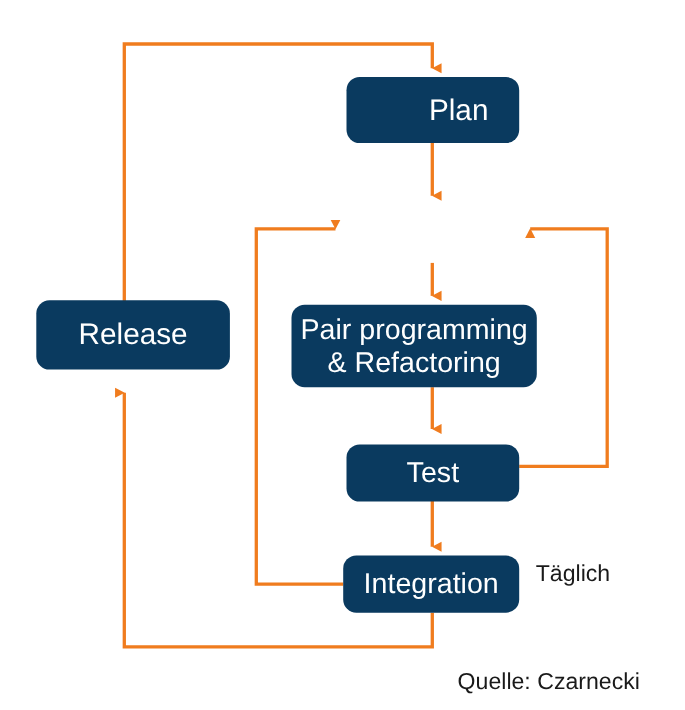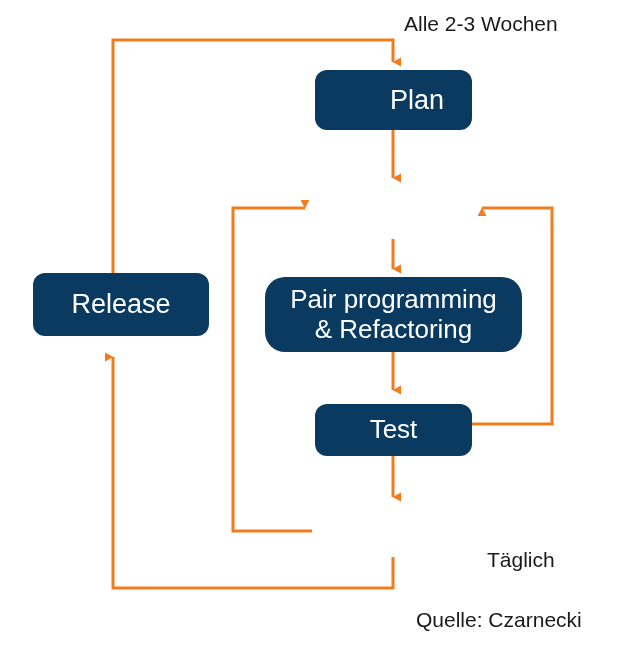--- a/index.html
+++ b/index.html
@@ -44,23 +44,22 @@
   #node-plan {
     left: 315px; top: 70px; width: 157px; height: 60px;
     font-size: 27px;
     padding-left: 47px;
   }
   #node-write-tests {
     left: 315px; top: 186px; width: 157px; height: 53px;
     font-size: 26px;
   }
   #node-pair {
-    left: 265px; top: 277px; width: 257px; height: 75px;
+    left: 265px; top: 277px; width: 223px; height: 75px;
     font-size: 26px;
-    border-radius: 20px;
   }
   #node-test {
     left: 315px; top: 404px; width: 157px; height: 52px;
     font-size: 26px;
   }
   #node-integration {
     left: 312px; top: 505px; width: 160px; height: 52px;
     font-size: 26px;
   }
   #node-release {
@@ -68,21 +67,21 @@
     font-size: 27px;
   }
   .note {
     position: absolute;
     color: #1a1a1a;
     font-size: 21px;
     white-space: nowrap;
     z-index: 4;
   }
   #note-cadence { left: 404px; top: 12px; }
-  #note-daily   { left: 487px; top: 548px; }
+  #note-daily   { left: 487px; top: 510px; }
   #note-source  { left: 416px; top: 608px; }
 </style>
 </head>
 <body>
 
 <div id="stage">
 
   <svg id="wires" viewBox="0 0 623 645" width="623" height="645" aria-hidden="true">
     <defs>
       <marker id="arrow-down" markerWidth="10" markerHeight="9" refX="5" refY="8.4" orient="auto" markerUnits="userSpaceOnUse">
@@ -127,24 +126,26 @@
 
   <div class="node" id="node-pair">
     <span class="node-label">Pair programming
 &amp; Refactoring</span>
   </div>
 
   <div class="node" id="node-test">
     <span class="node-label">Test</span>
   </div>
 
+  <div class="node" id="node-integration">
+    <span class="node-label">Integration</span>
+  </div>
 
   <div class="node" id="node-release">
     <span class="node-label">Release</span>
   </div>
 
-  <div class="note" id="note-cadence">Alle 2-3 Wochen</div>
 
   <div class="note" id="note-daily">Täglich</div>
 
   <div class="note" id="note-source">Quelle: Czarnecki</div>
 
 </div>
 
 </body></html>

